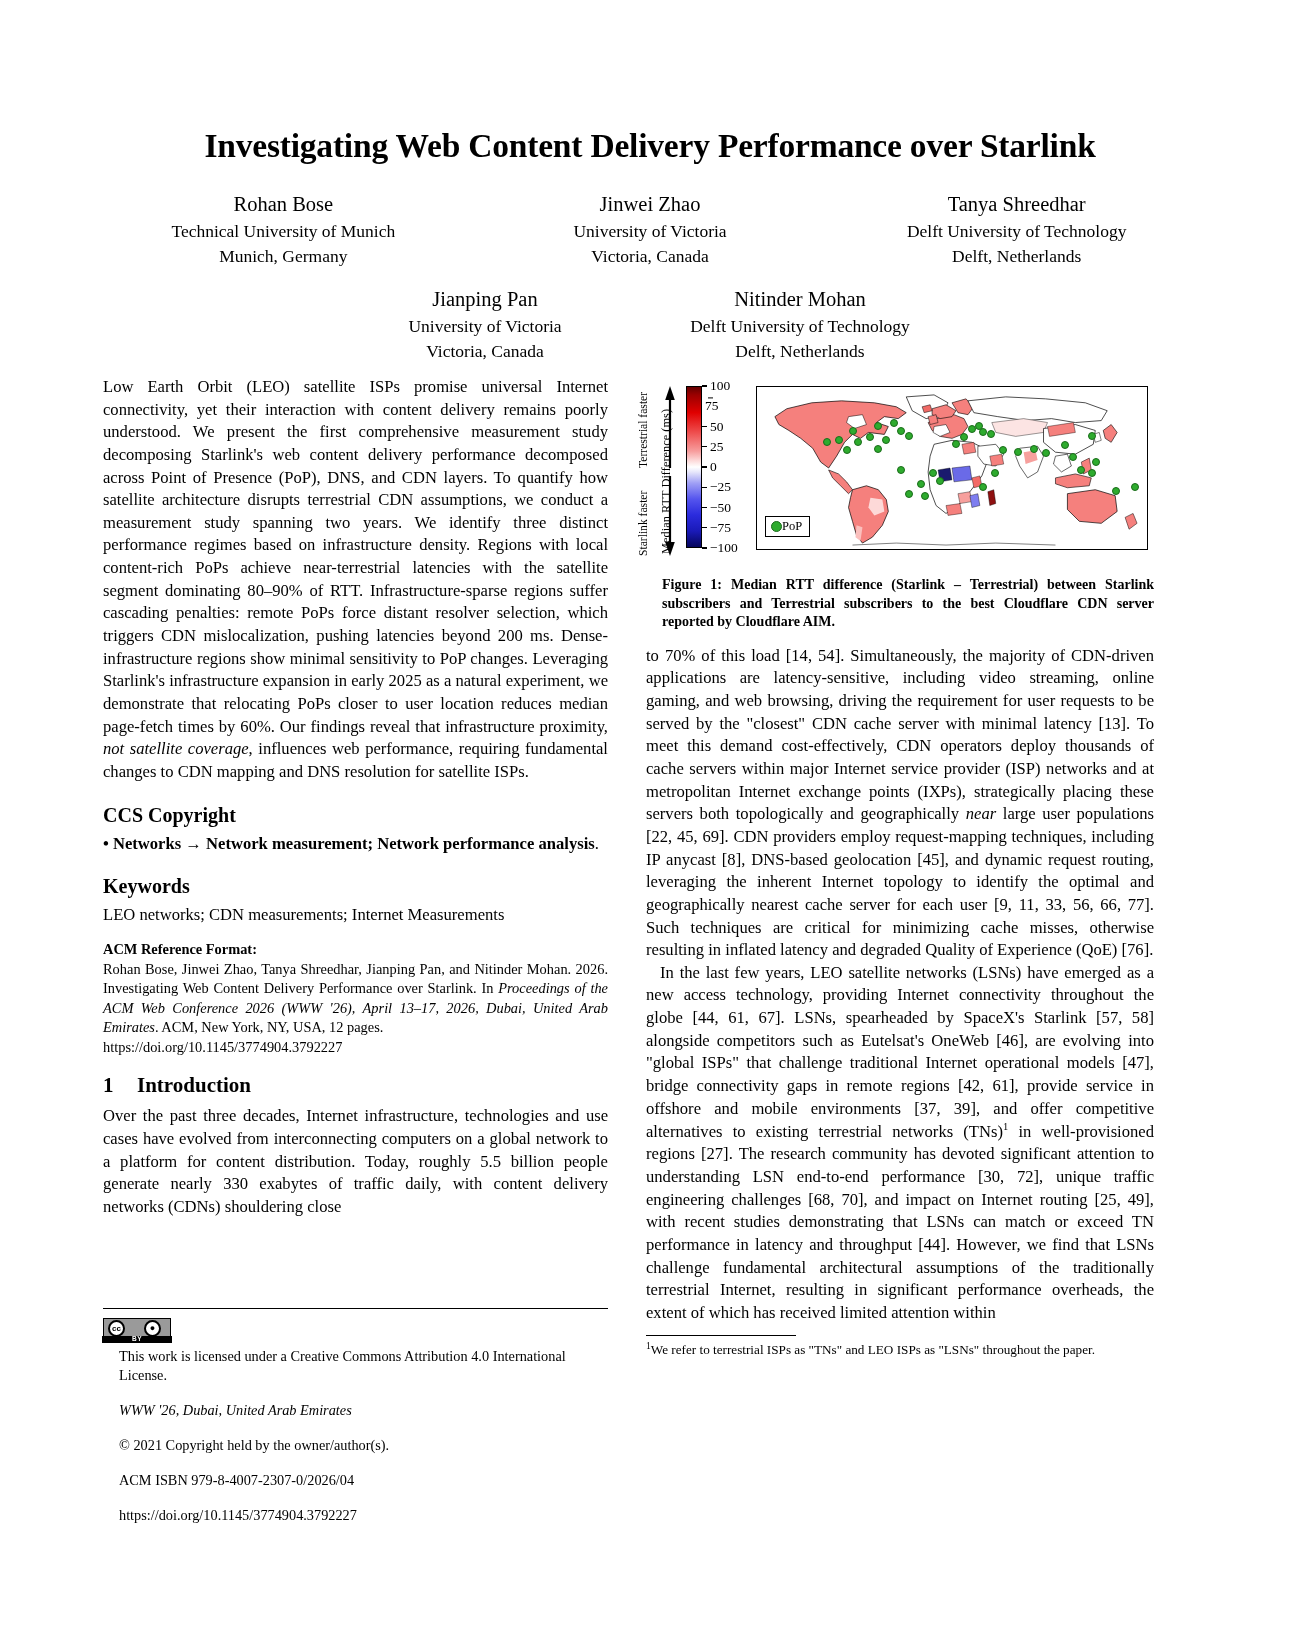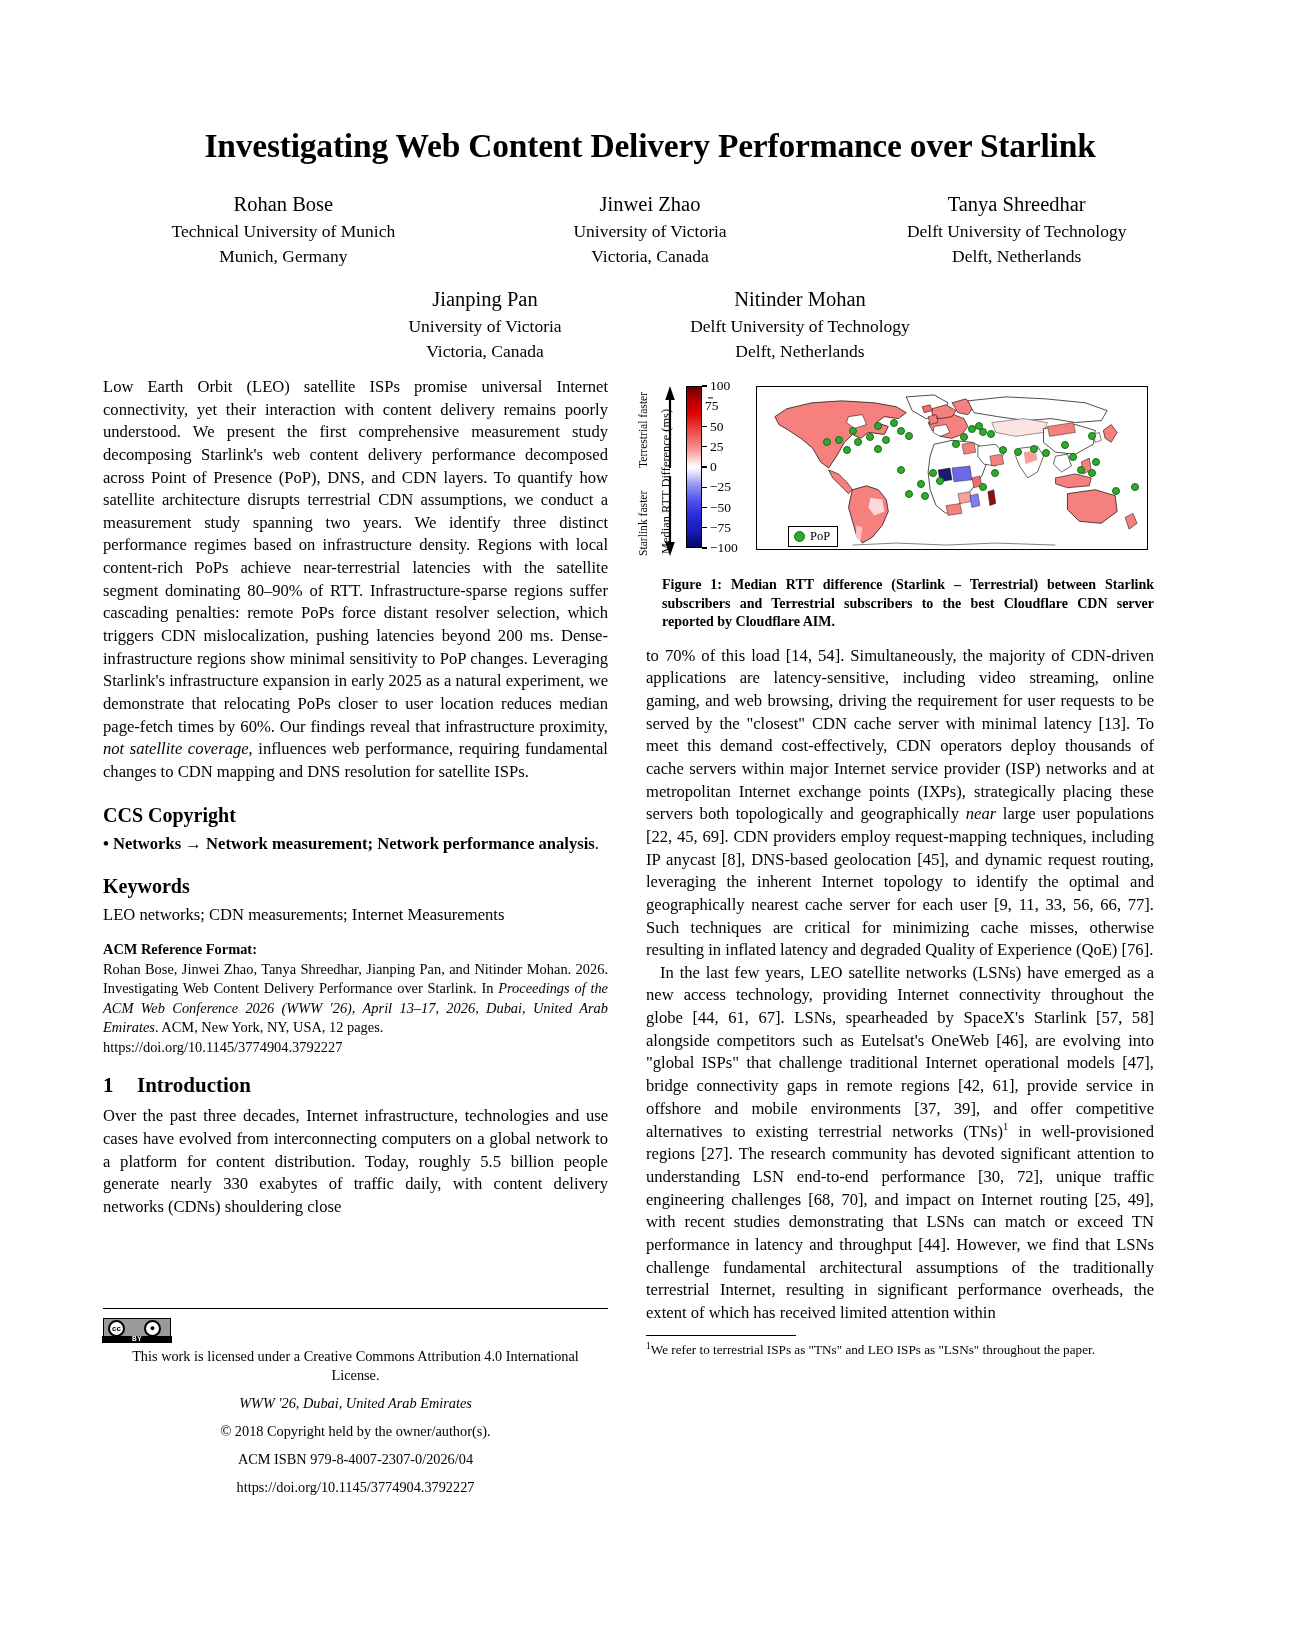--- a/index.html
+++ b/index.html
@@ -160,24 +160,23 @@
     position: absolute;
     left: 0; right: 0; bottom: -1px;
     text-align: center;
     color: #fff;
     font-size: 6.5px;
     font-weight: bold;
     font-family: "Liberation Sans", sans-serif;
     letter-spacing: 0.4px;
   }
   .license p {
-    margin: 9px;
+    margin: 16px;
     font-size: 14.3px;
     line-height: 1.33;
-    text-align: center;
   }
   .license p.ital { font-style: italic; }
 
   
   .figure {
     position: relative;
     width: 508px;
     height: 188px;
   }
   .fig-ylabels {
@@ -251,30 +250,28 @@
     position: absolute;
     left: 110px; top: 10px;
     width: 392px; height: 164px;
     border: 1.2px solid #000;
     box-sizing: border-box;
     background: #ffffff;
     overflow: hidden;
   }
   .map-legend {
     position: absolute;
-    left: 8px; bottom: 2px;
+    left: 8px; bottom: 12px;
     background: #fff;
     border: 1px solid #000;
     padding: 2px 7px 2px 5px;
     display: flex;
     align-items: center;
-    gap: 5px;
     font-size: 12.5px;
     z-index: 6;
-    margin-left: 23px;
   }
   .map-legend .dot {
     width: 9px; height: 9px; border-radius: 50%;
     background: #2eab2e; border: 1px solid #1d6b1d;
     display: inline-block;
   }
   .pop-dot {
     position: absolute;
     width: 6px; height: 6px;
     border-radius: 50%;
@@ -371,21 +368,21 @@
   <div class="license">
     <hr class="rule">
     <div class="cc-badge">
       <span class="glyph g1">cc</span>
       <span class="glyph g2">●</span>
       <span class="bar"></span>
       <span class="by">BY</span>
     </div>
     <p style="margin-top:5px">This work is licensed under a Creative Commons Attribution 4.0 International License.</p>
     <p class="ital">WWW '26, Dubai, United Arab Emirates</p>
-    <p>© 2018 Copyright held by the owner/author(s).</p>
+    <p>© 2021 Copyright held by the owner/author(s).</p>
     <p>ACM ISBN 979-8-4007-2307-0/2026/04</p>
     <p>https://doi.org/10.1145/3774904.3792227</p>
   </div>
 
   <div class="col-right">
 
     <div class="figure">
 
       <div class="fig-ylabels">
         <div class="vlabel" style="left:4px; bottom:8px;">Starlink faster</div>

